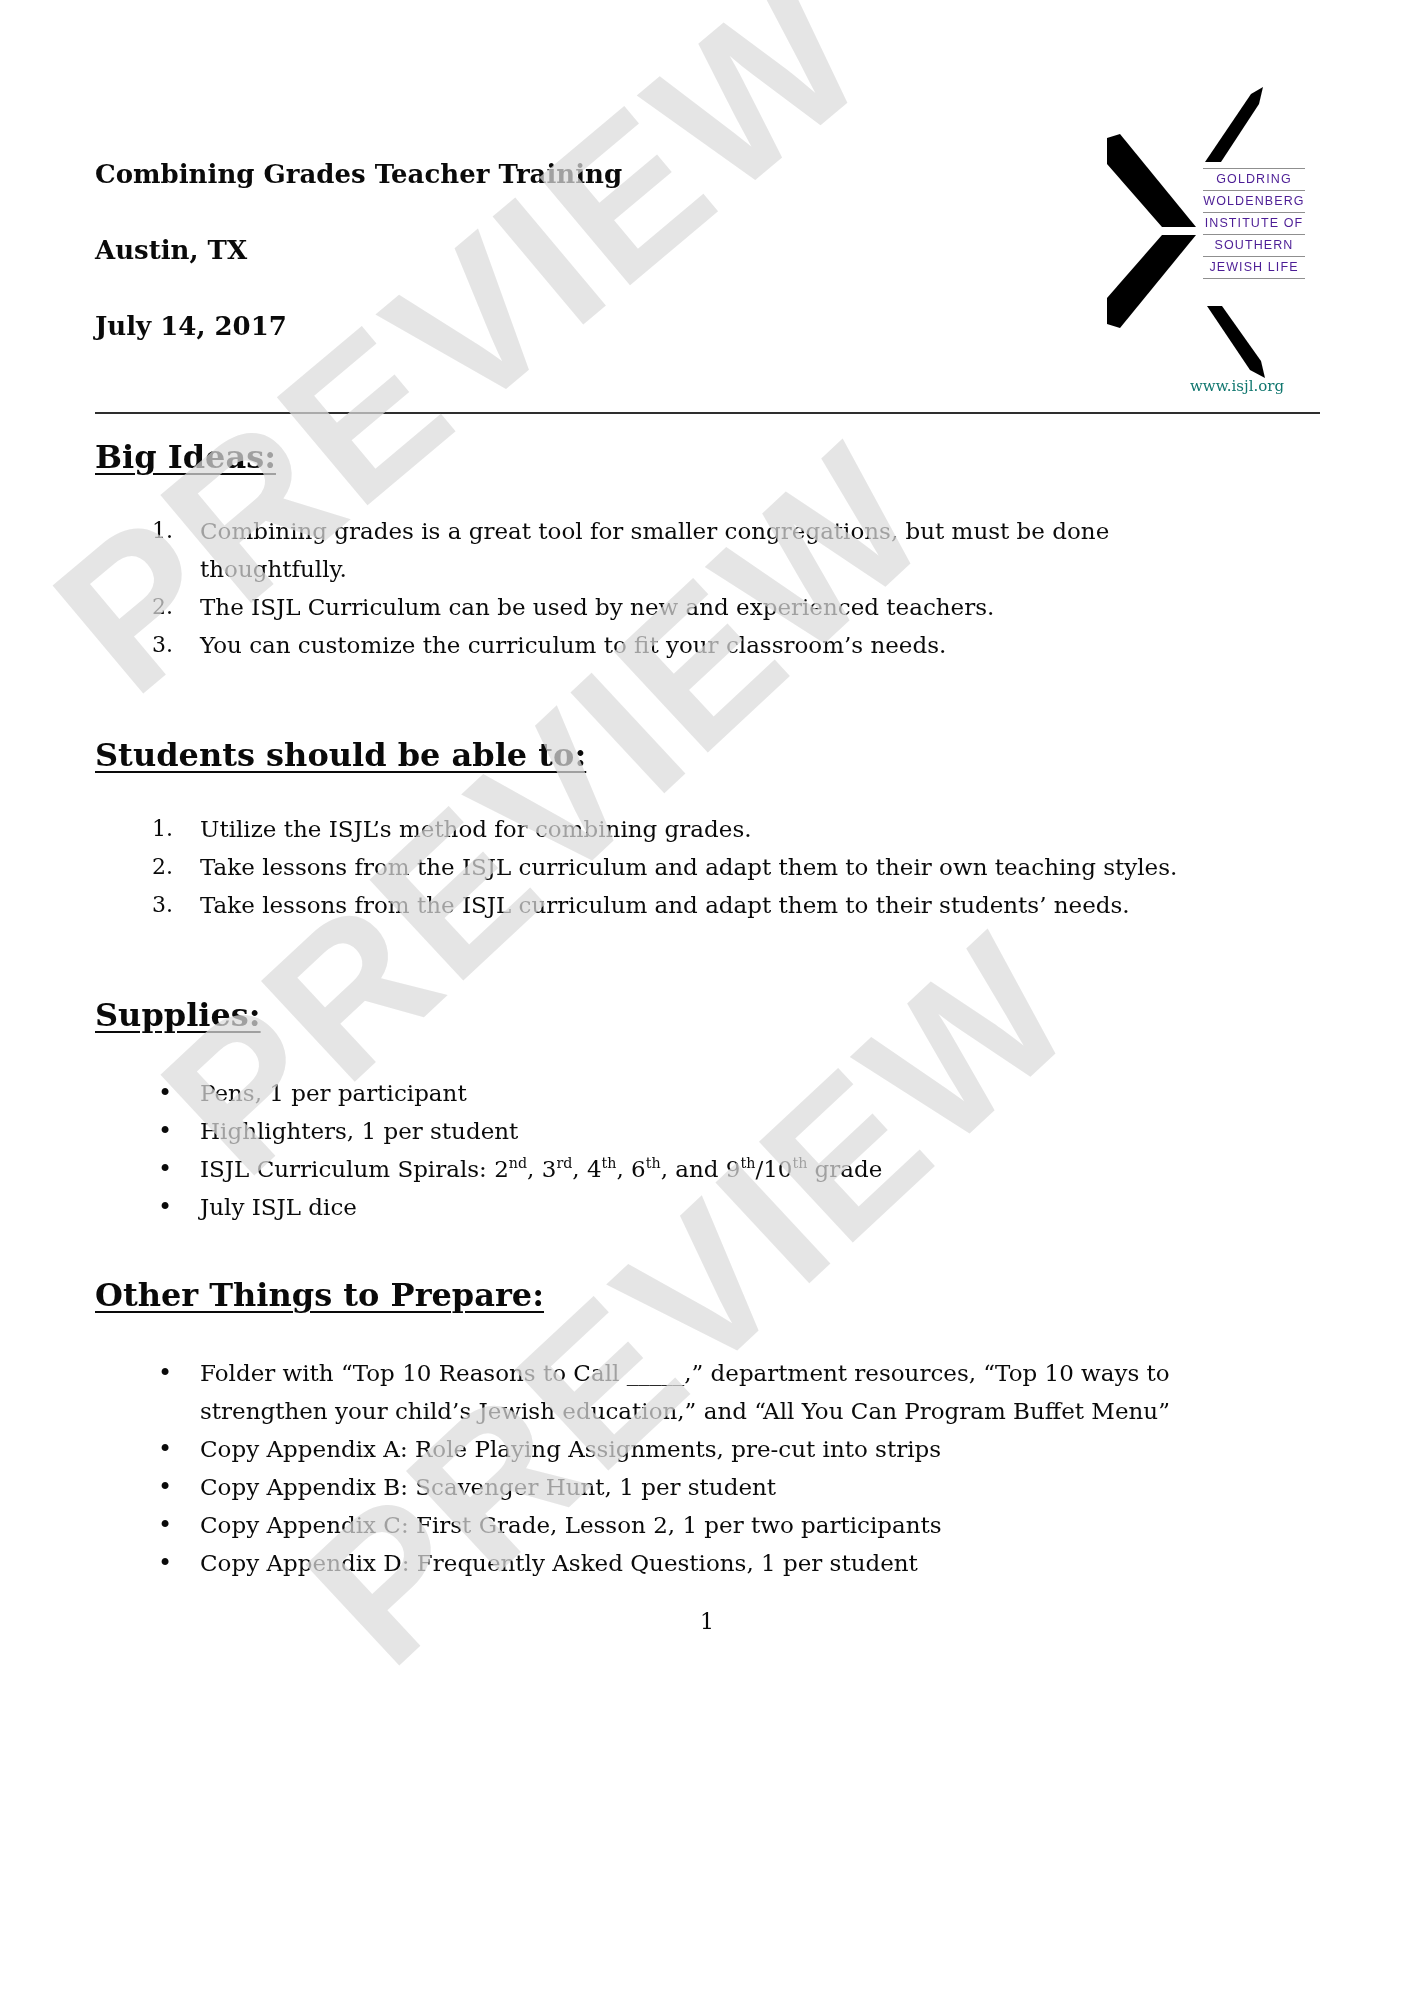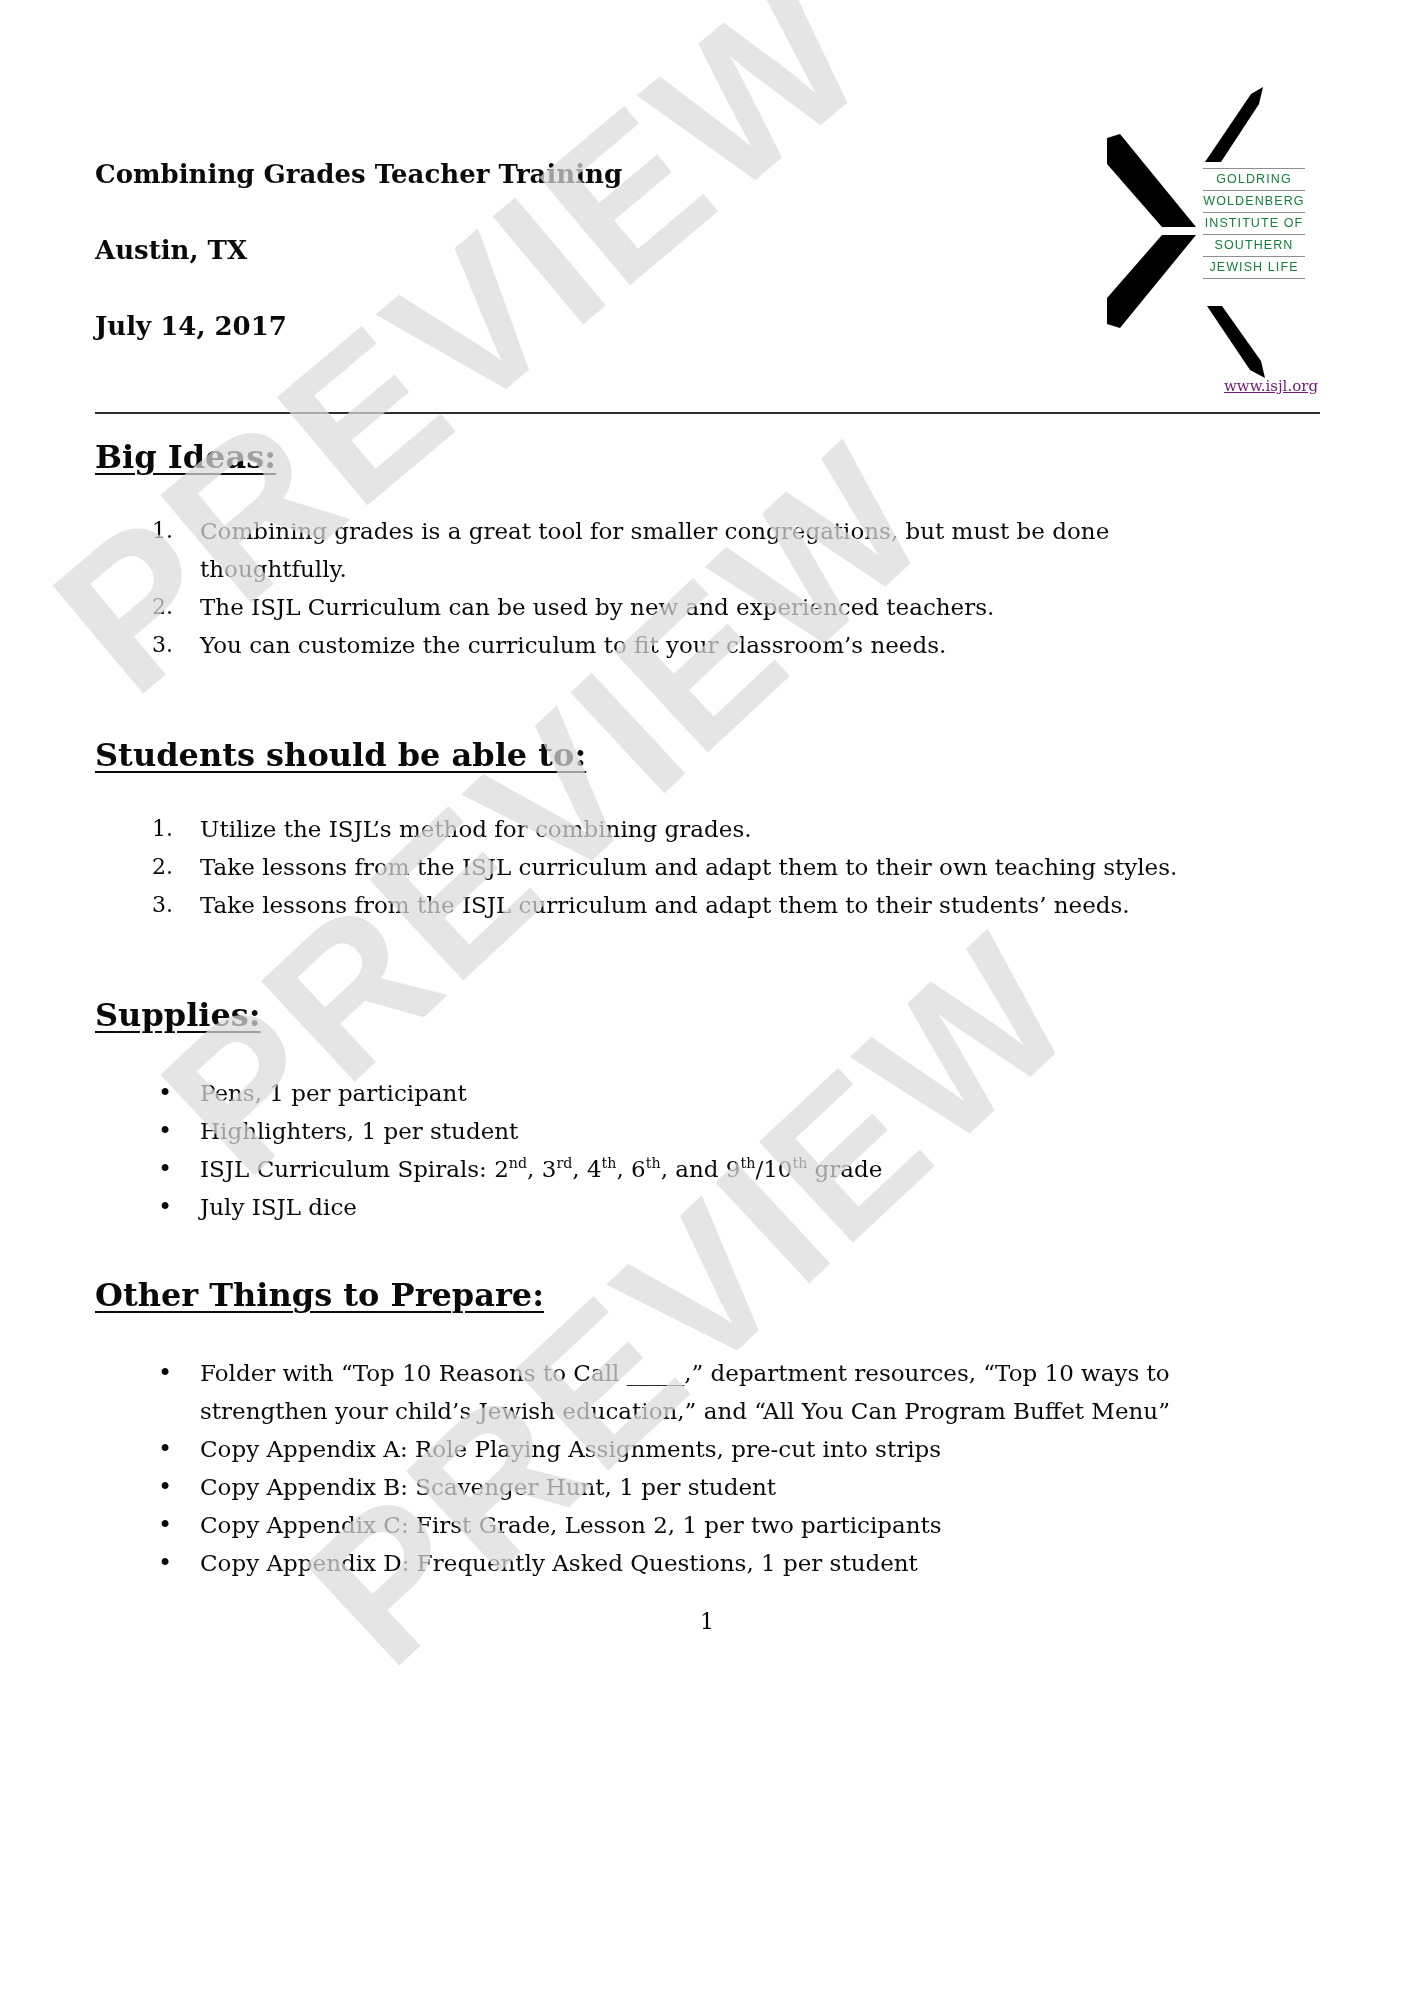--- a/index.html
+++ b/index.html
@@ -39,25 +39,25 @@
   ul.vocab li { line-height:46px; }
   .he { font-family:"DejaVu Sans", sans-serif; font-weight:bold; font-size:24px; }
 
   
   .logo { position:absolute; top:80px; left:1105px; width:212px; height:330px; }
   .logo svg { position:absolute; top:0; left:0; }
   .lg-block { position:absolute; left:98px; top:88px; width:102px; }
   .lg-rule { border-top:1px solid #8f8f8f; }
   .lg-text {
     font-family:"Liberation Sans", sans-serif; font-size:12.5px; letter-spacing:1.1px;
-    color:#15803d; text-align:center; padding:3px 0 4px 0; white-space:nowrap;
+    color:#4c1d95; text-align:center; padding:3px 0 4px 0; white-space:nowrap;
   }
   .lg-url {
-    position:absolute; left:85px; top:297px; width:128px; text-align:right;
-    font-size:15px; color:#701a75;text-decoration:underline;
+    position:absolute; left:85px; top:297px; width:128px; text-align:left;
+    font-size:15px; color:#0f766e;
   }
 
   
   .wm {
     position:absolute; font-family:"Liberation Sans", sans-serif; font-weight:bold;
     color:rgba(219,219,219,0.72); letter-spacing:4px; white-space:nowrap;
     pointer-events:none; z-index:5; user-select:none;
   }
   .wm1 { left:460px; top:335px;  font-size:205px; transform:translate(-50%,-50%) rotate(-40deg); }
   .wm2 { left:545px; top:810px;  font-size:200px; transform:translate(-50%,-50%) rotate(-43deg); }

